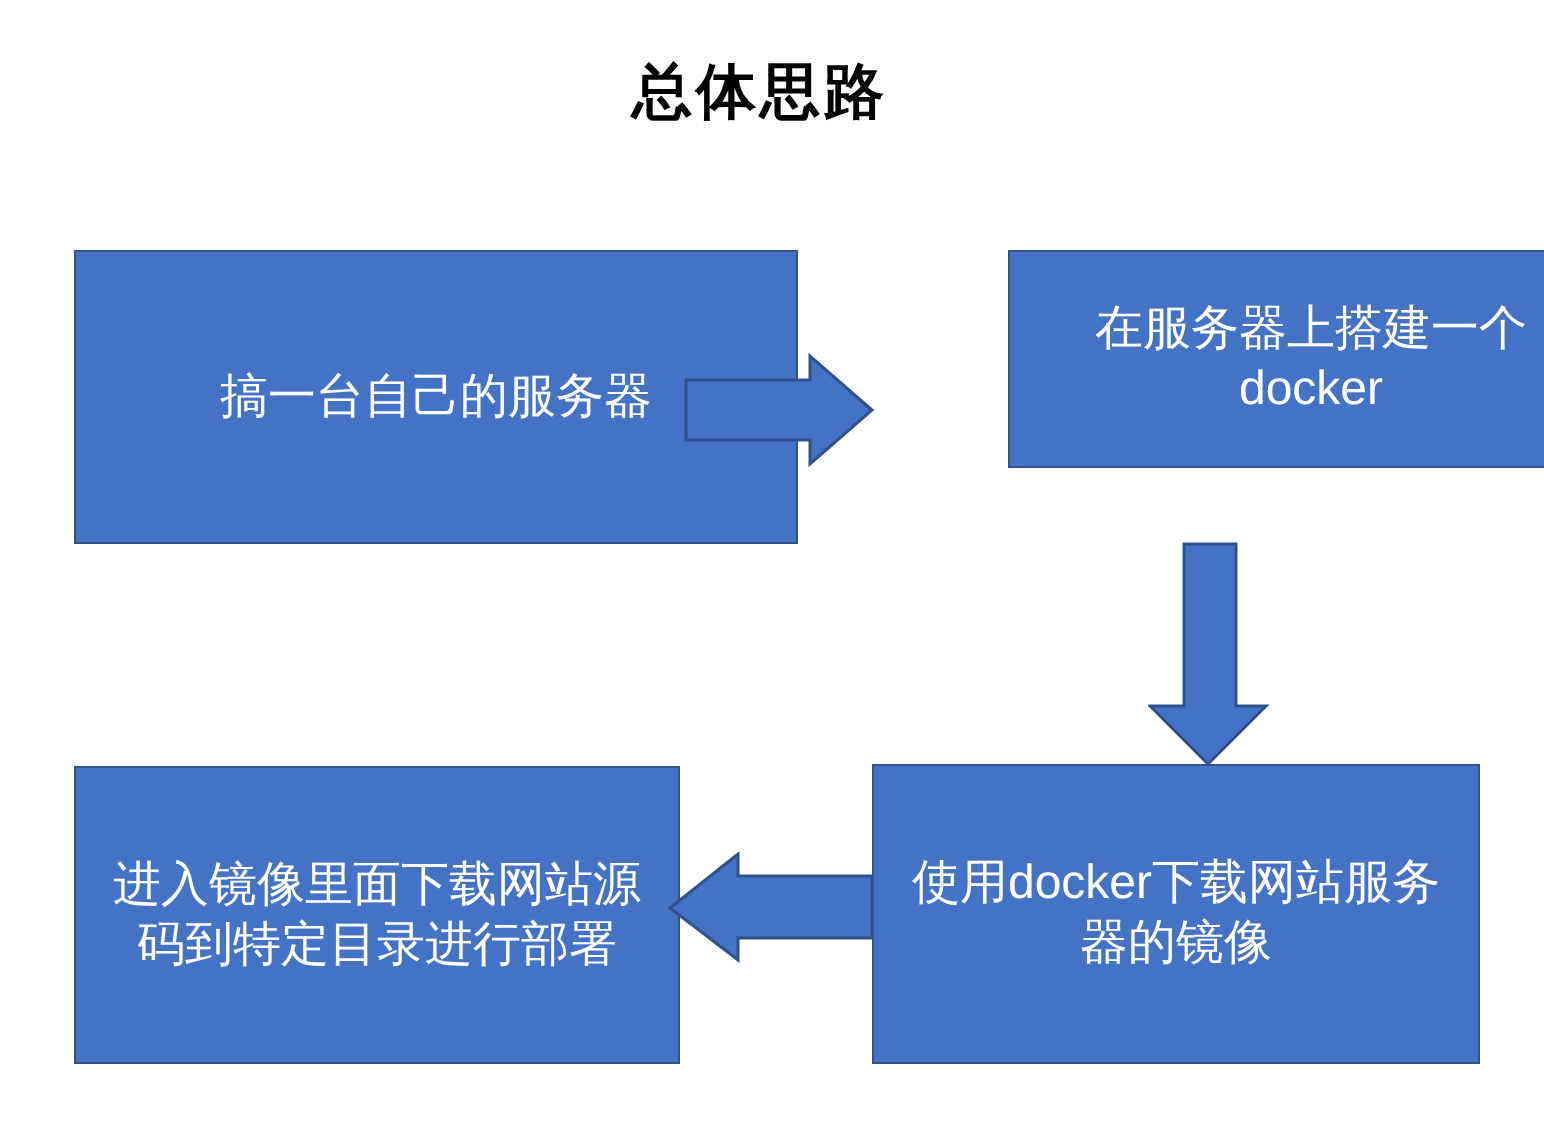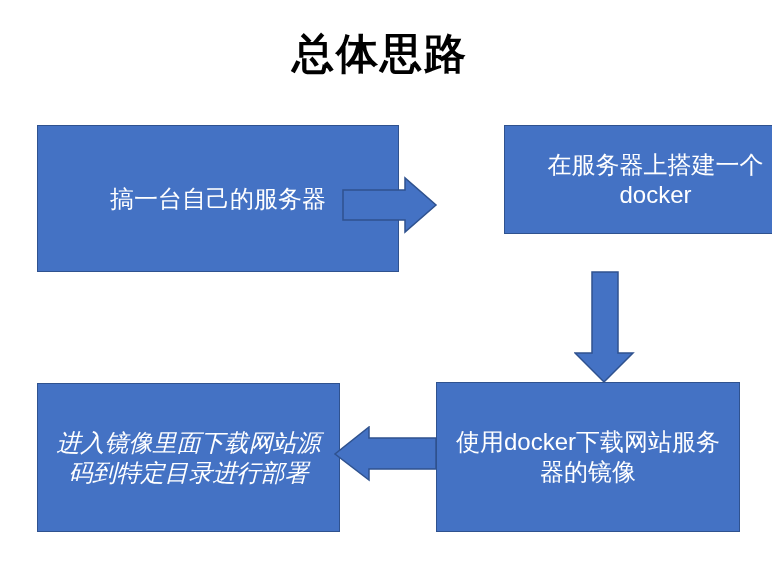--- a/index.html
+++ b/index.html
@@ -19,21 +19,21 @@
   .canvas {
     position: relative;
     width: 772px; height: 568px;
     background: var(--canvas-bg);
   }
   .title {
     position: absolute;
     top: 26px; left: 0;
     width: 760px;
     text-align: center;
-    font-size: 42px;
+    font-size: 30px;
     font-weight: 700;
     color: var(--title-color);
     letter-spacing: 2px;
   }
   .node {
     position: absolute;
     background: var(--shape-fill);
     border: 1.5px solid var(--shape-border);
     display: flex;
     align-items: center;
@@ -42,21 +42,21 @@
   }
   .node-label {
     color: var(--shape-text);
     font-size: 24px;
     line-height: 30px;
     white-space: pre-line;
   }
   .node-tl { left: 37px;  top: 125px; width: 362px; height: 147px; }
   .node-tr { left: 460px; top: 125px; width: 303px; height: 109px; margin-left: 44px; }
   .node-br { left: 436px; top: 382px; width: 304px; height: 150px; text-align: center; }
-  .node-bl { left: 37px;  top: 383px; width: 303px; height: 149px; font-style: italic; }
+  .node-bl { left: 37px;  top: 383px; width: 303px; height: 149px; }
   .arrow { position: absolute; }
   .arrow polygon {
     fill: var(--shape-fill);
     stroke: var(--shape-border);
     stroke-width: 1.5;
     stroke-linejoin: miter;
   }
   .arrow-right { left: 342px; top: 176px; }
   .arrow-down  { left: 574px; top: 271px; }
   .arrow-left  { left: 333px; top: 426px; }

